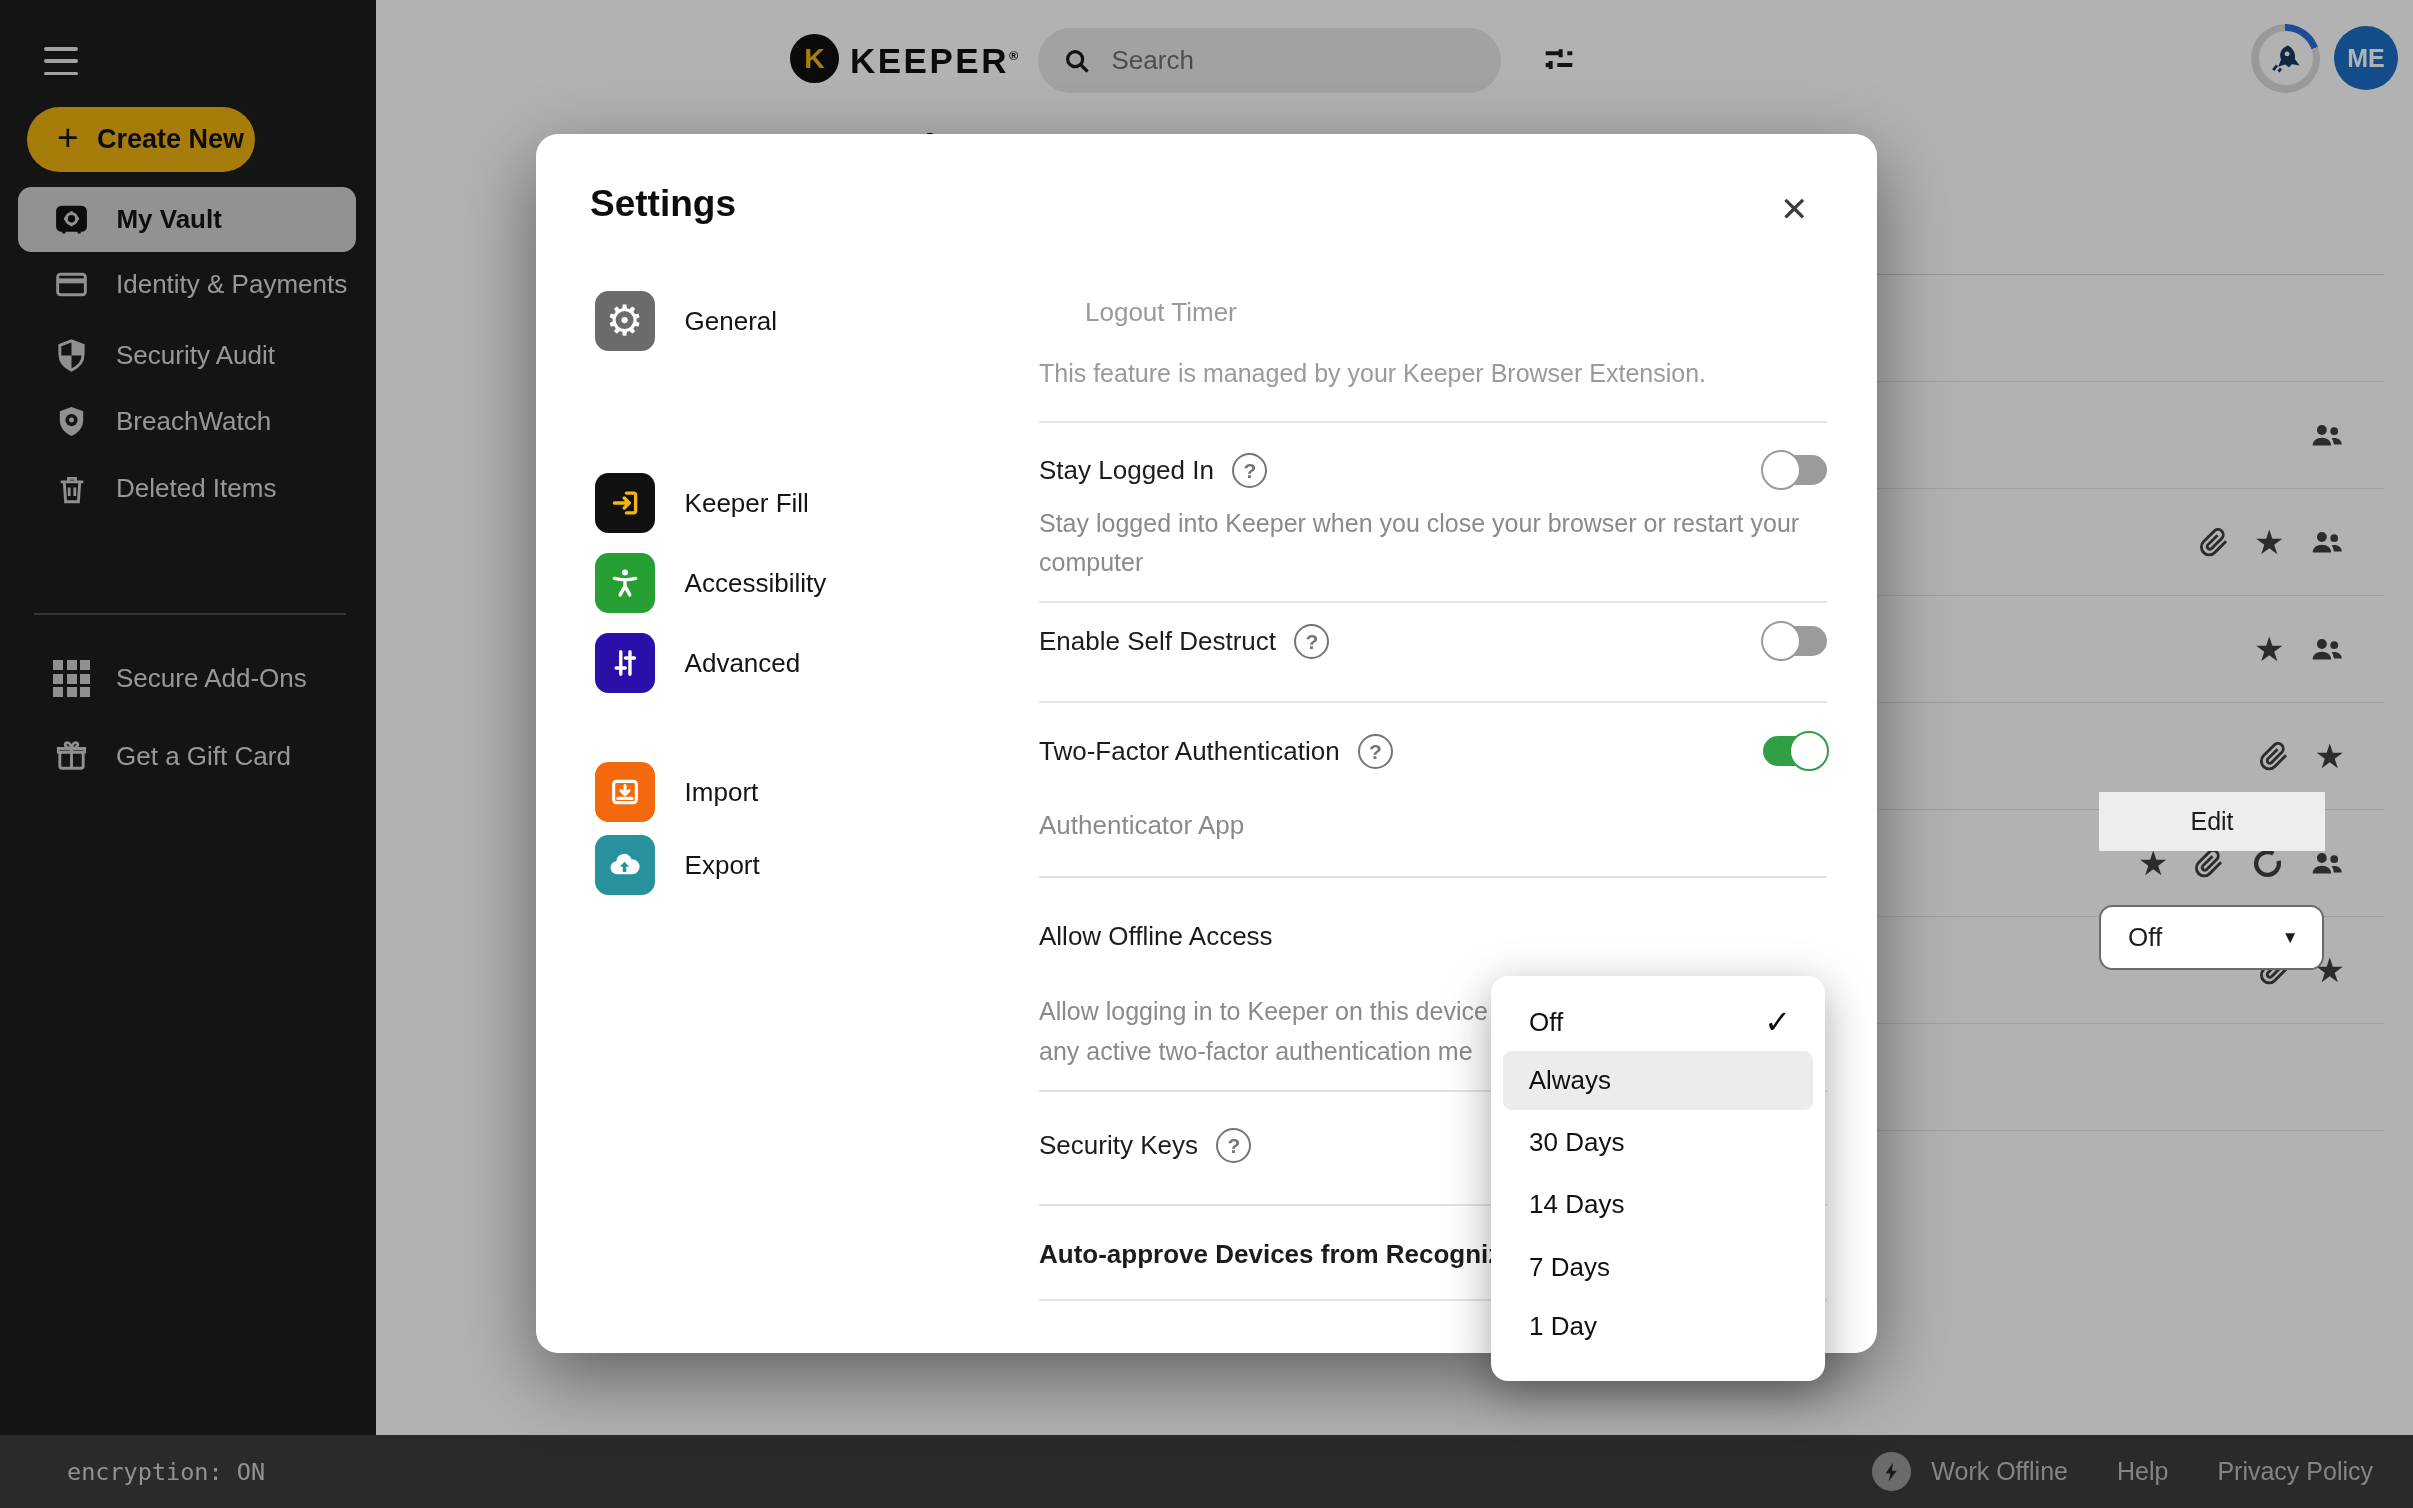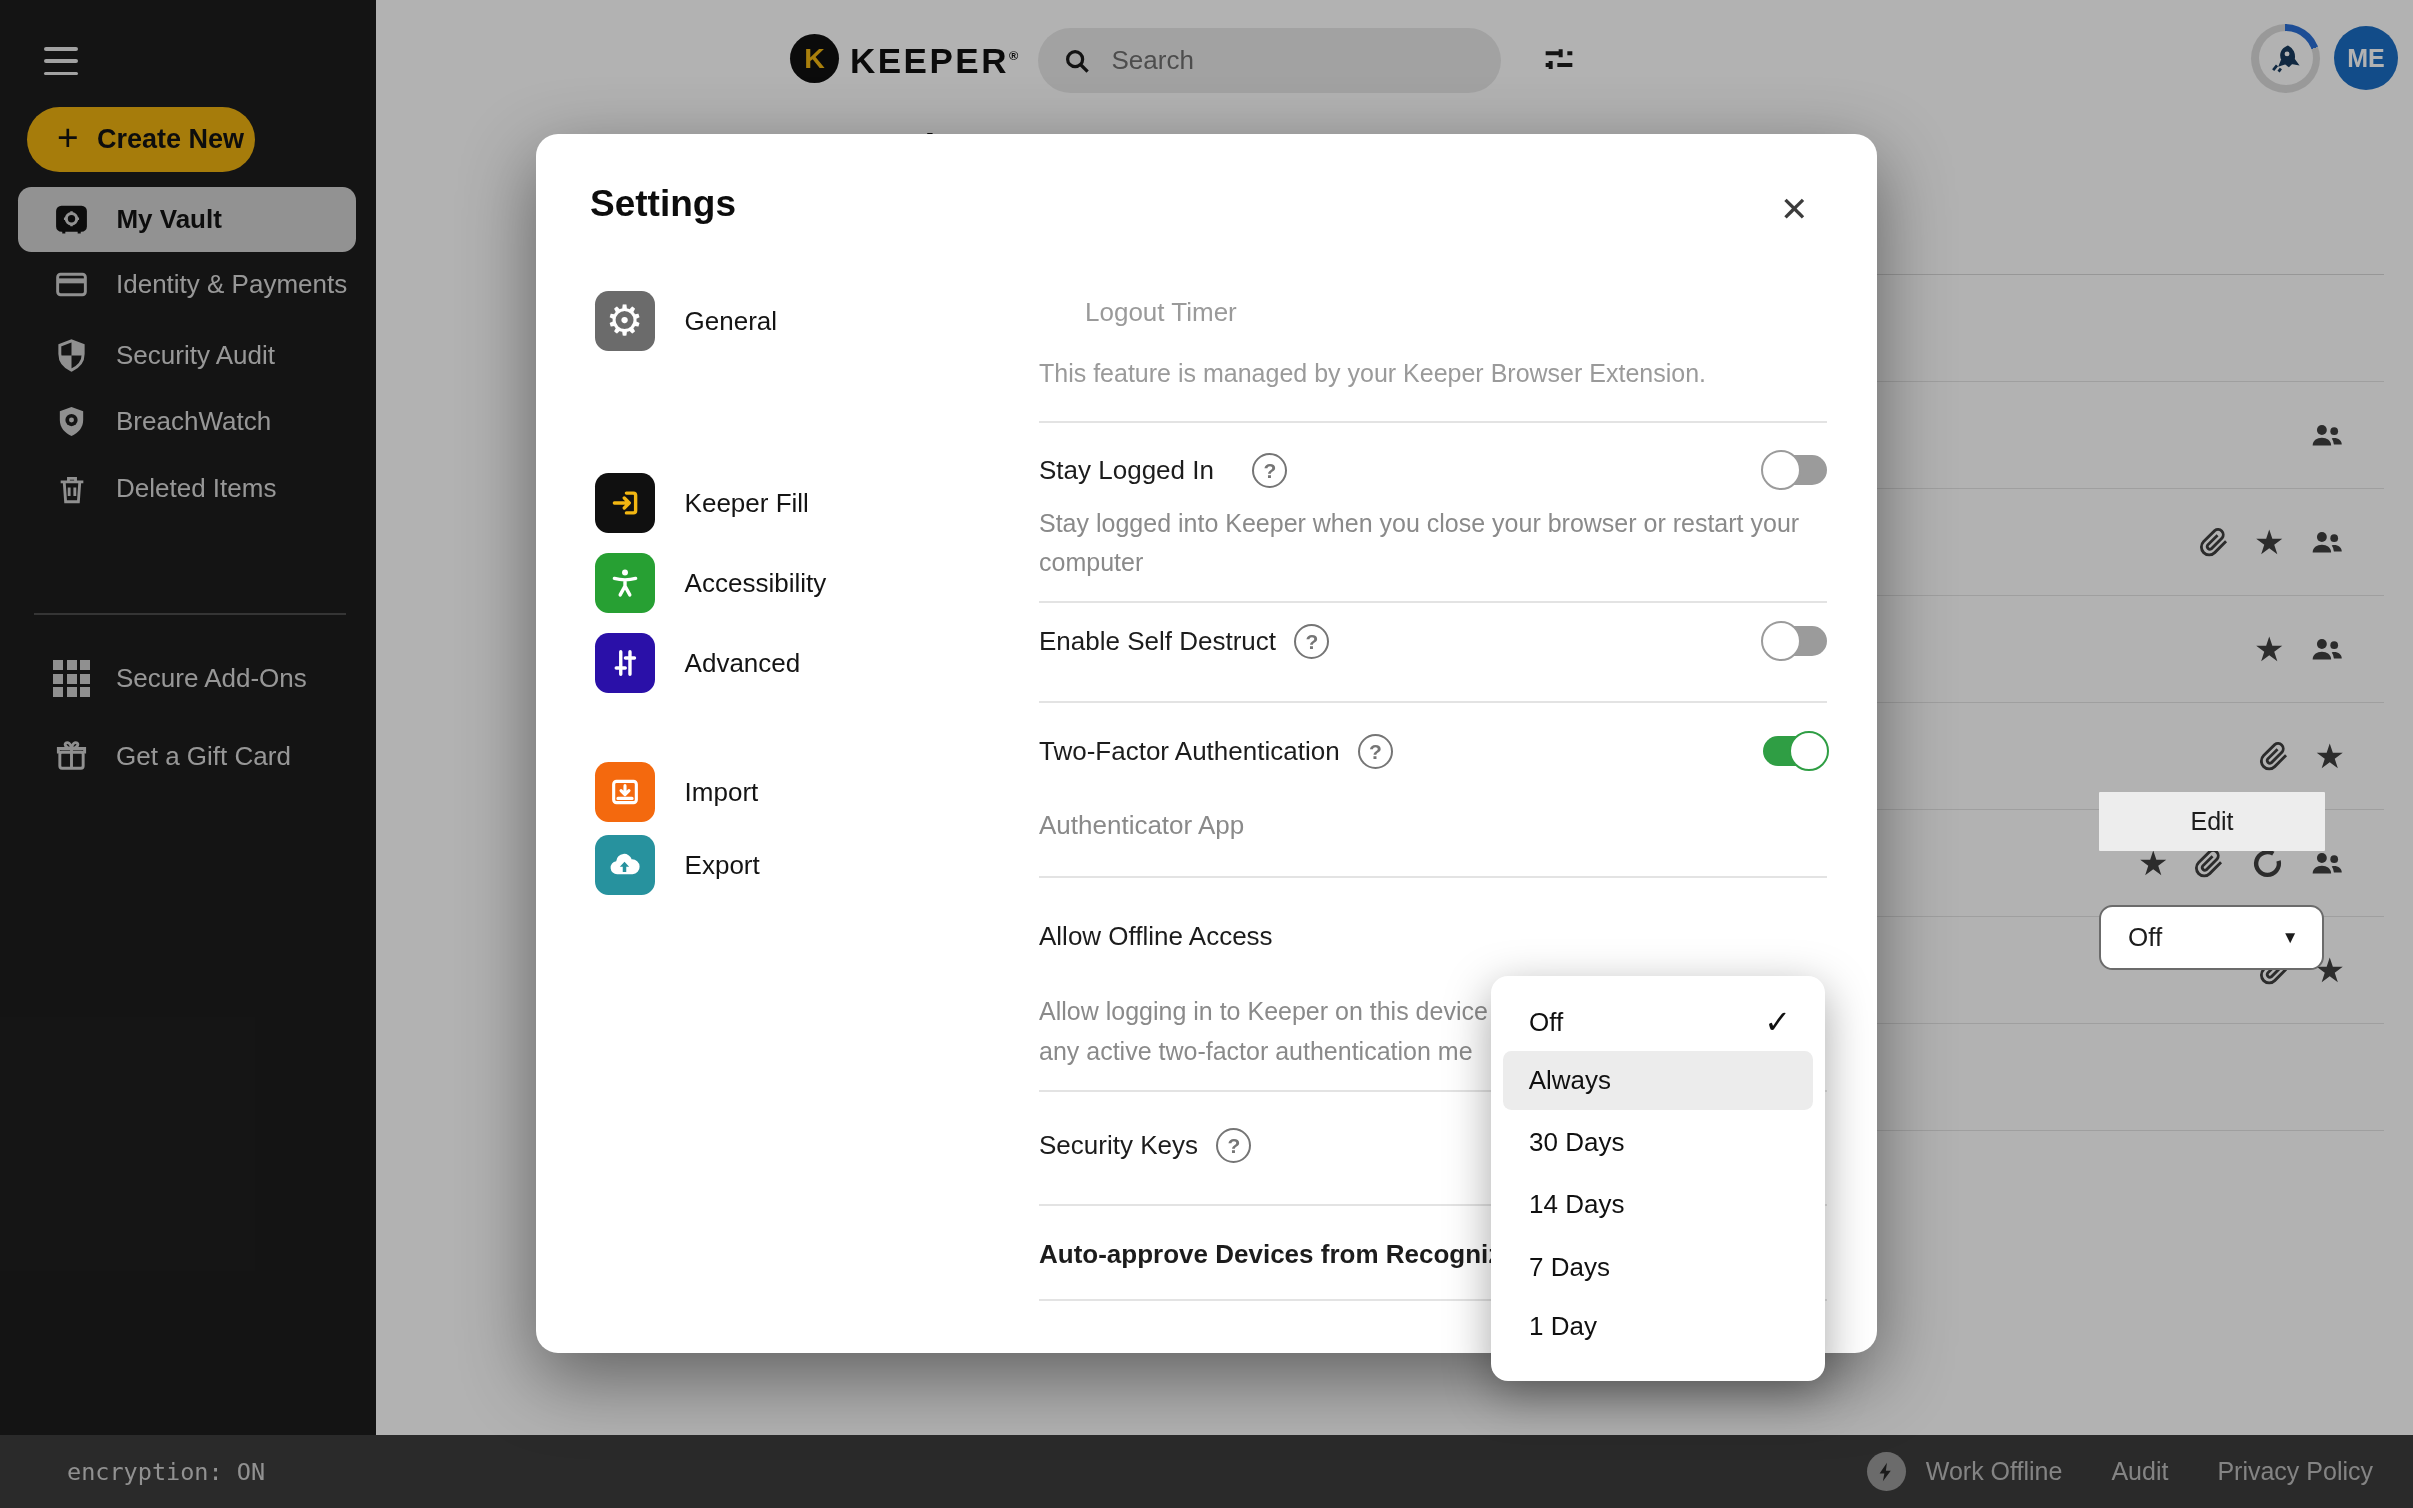--- a/index.html
+++ b/index.html
@@ -421,21 +421,21 @@
   <span class="enc">encryption: ON</span>
   <span class="flinks">
     <span class="wo">
       <span class="bolt-c">
         <svg width="22" height="22" viewBox="0 0 24 24" fill="#262626">
             <path d="M13 2L5 13.5h5.2L8.6 22l8.6-11.5h-5.3z"></path>
           </svg>
       </span>
       <span>Work Offline</span>
     </span>
-    <span class="flink">Audit</span>
+    <span class="flink">Help</span>
     <span class="flink">Privacy Policy</span>
   </span>
 </div>
 
 <div class="dim"></div>
 
 <div class="modal">
   <div class="m-title">Settings</div>
   <div class="m-close">✕</div>
 
@@ -494,21 +494,21 @@
       </svg>
     </span>
     <span>Export</span>
   </div>
 
   <div class="m-content">
     <div class="lbl-gray" style="position:absolute; top:163px;margin-left:46px;">Logout Timer</div>
     <div class="desc" style="position:absolute; top:225px; color:#9a9a9a;">This feature is managed by your Keeper Browser Extension.</div>
     <div class="c-hr" style="top:287px;"></div>
 
-    <div class="rowline" style="top:303px; height:67px;gap:20px;">
+    <div class="rowline" style="top:303px; height:67px;">
       <span class="lbl">Stay Logged In</span>
       <span class="qmark">?</span>
       <span class="toggle" style="top:13.4px;">
           <span class="track"></span>
           <span class="knob"></span>
         </span>
     </div>
     <div class="desc" style="position:absolute; top:375px;">Stay logged into Keeper when you close your browser or restart your</div>
     <div class="desc" style="position:absolute; top:414px;">computer</div>
     <div class="c-hr" style="top:467px;"></div>

